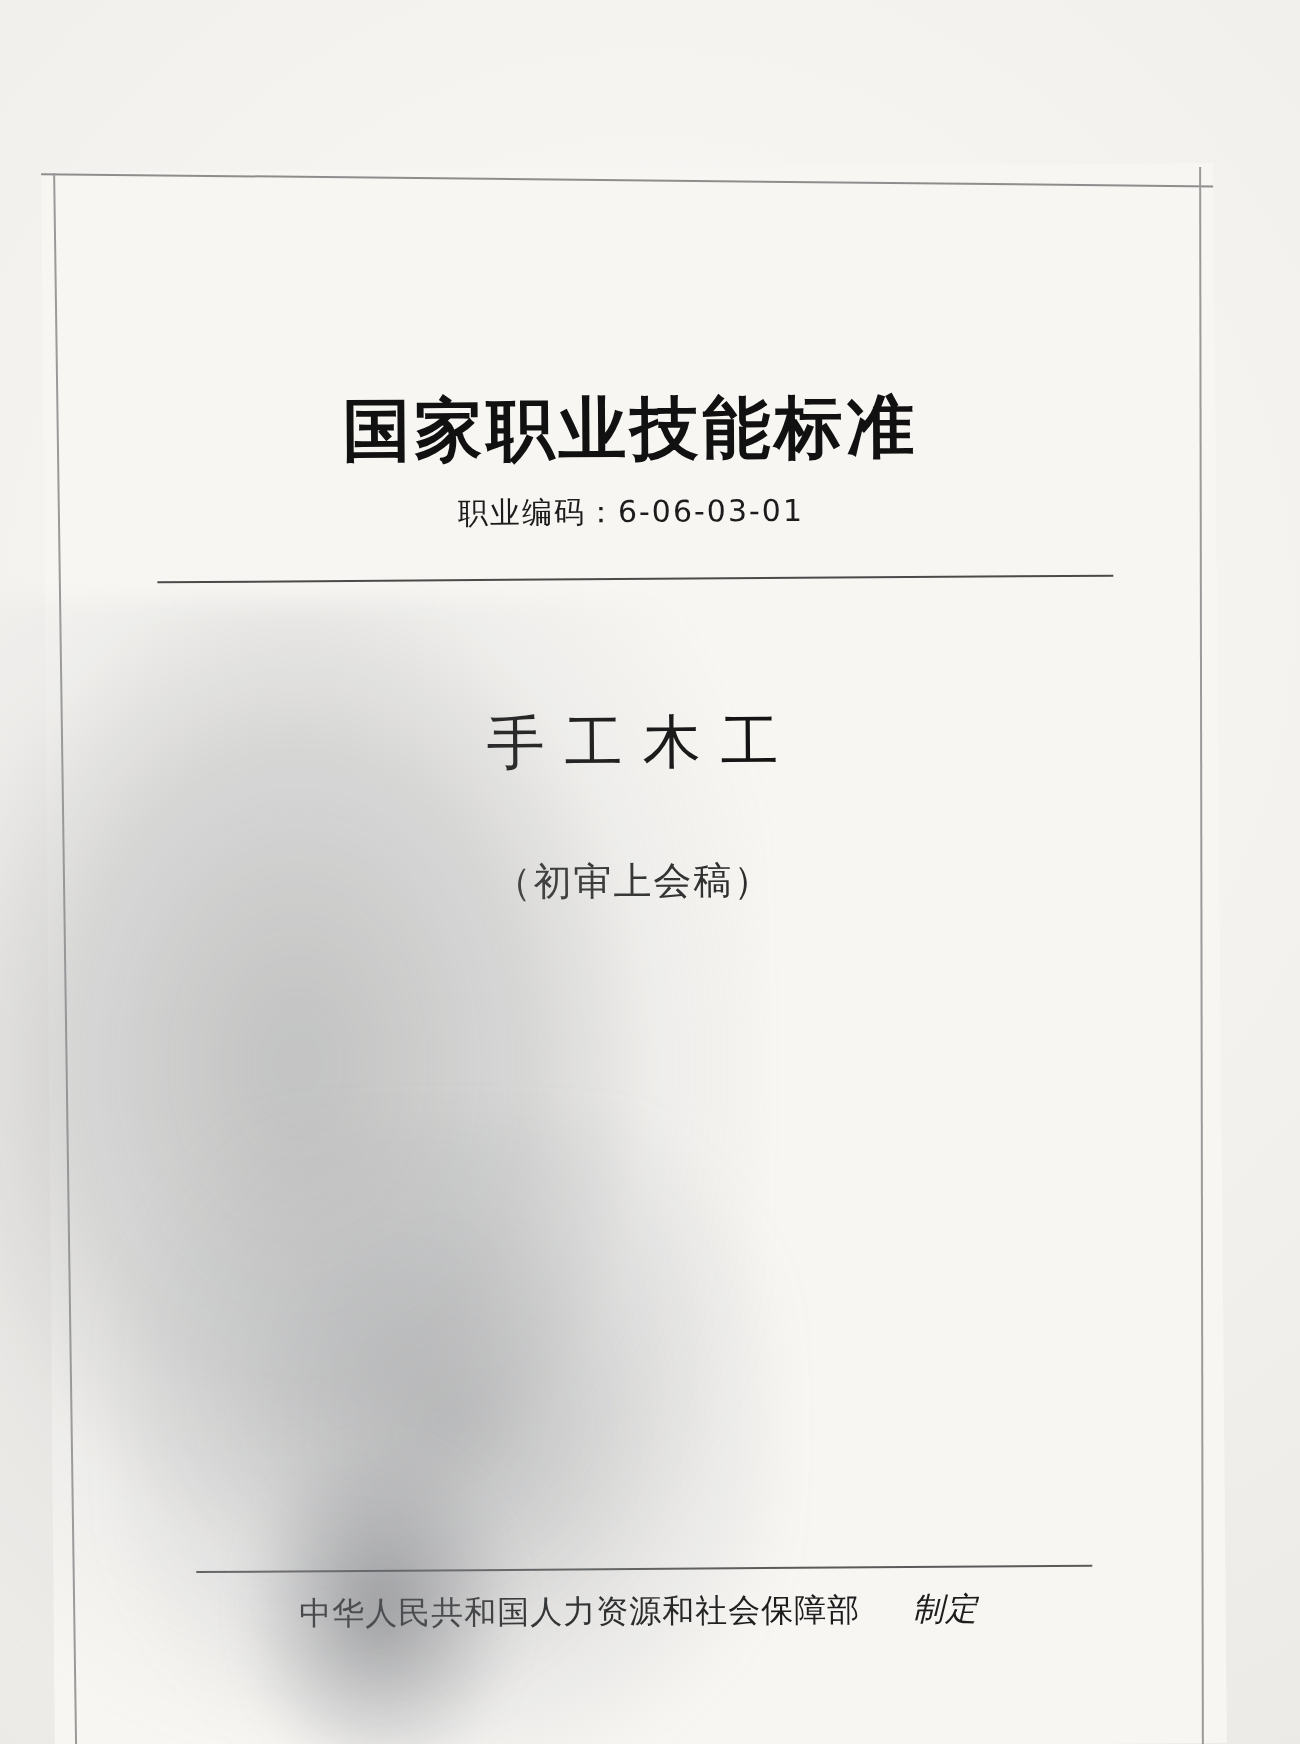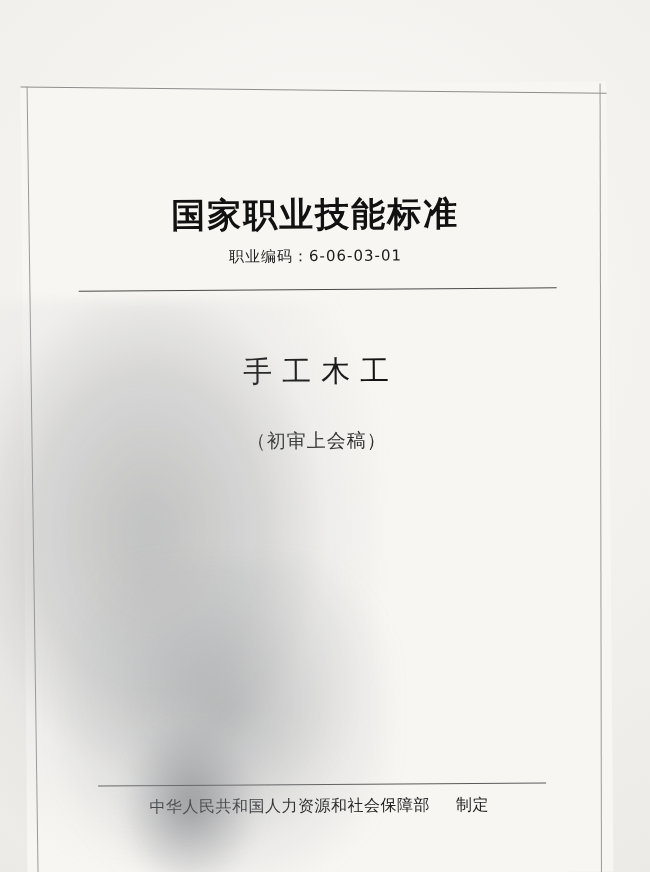--- a/index.html
+++ b/index.html
@@ -184,20 +184,21 @@
     right: 0;
     top: 712px;
     text-align: center;
     font-family: "DejaVu Sans", "Liberation Sans", sans-serif;
     font-size: 16px;
     letter-spacing: 0.5px;
     color: #1d1d1d;
   }
   .issuer .suffix {
     margin-left: 26px;
+    font-style: italic;
   }
 
   
   .watermark {
     position: absolute;
     right: 12px;
     bottom: 12px;
     display: flex;
     align-items: center;
     gap: 6px;

